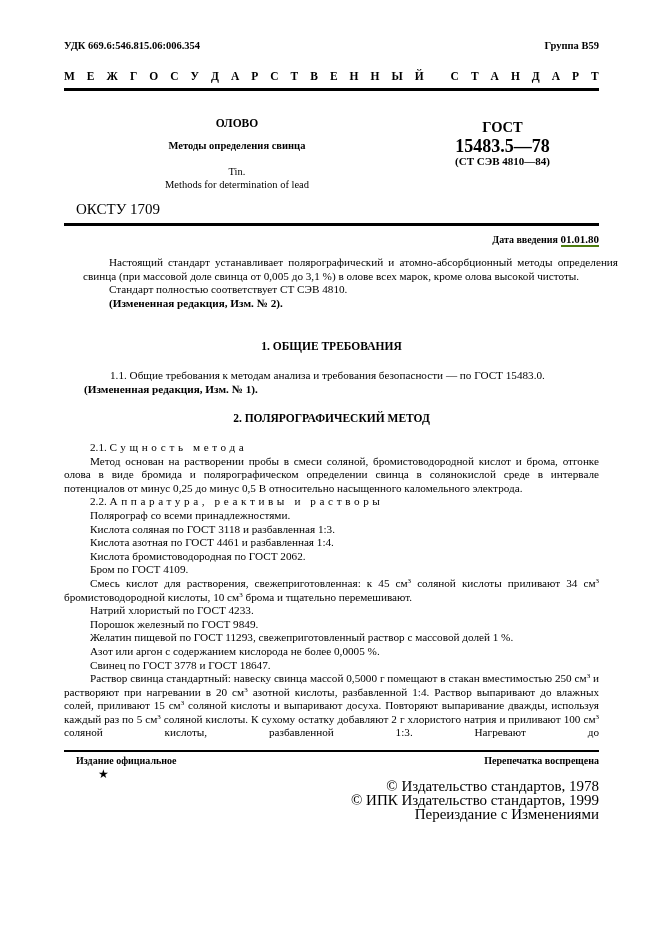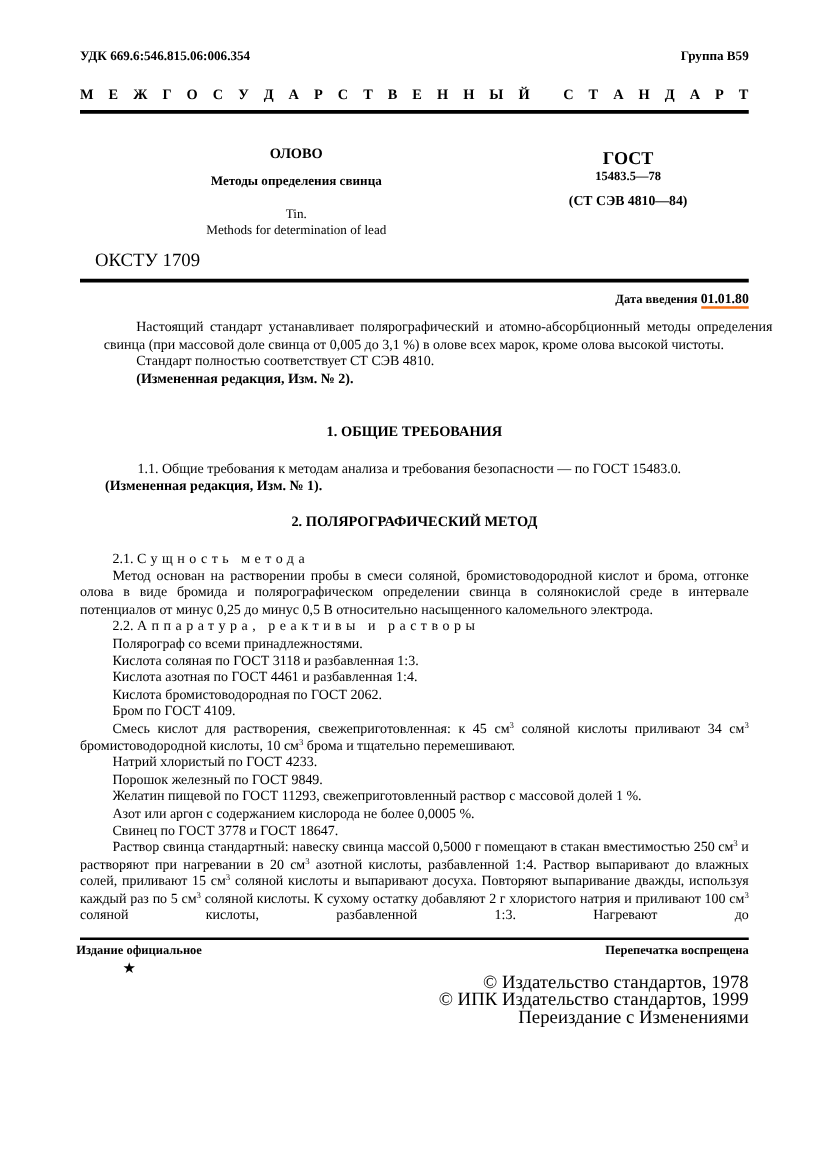--- a/index.html
+++ b/index.html
@@ -15,40 +15,40 @@
   .mgs {
     left: 64px; width: 535px; top: 70px; font-size: 11.5px; font-weight: bold;
     display: flex; justify-content: space-between;
   }
   .mgs span { display: inline-block; }
   .rule-thick { position: absolute; left: 64px; width: 535px; height: 3px; background: #000; }
   .rule-mid { position: absolute; left: 64px; width: 535px; height: 2px; background: #000; }
   .center-col { position: absolute; left: 130px; width: 214px; text-align: center; }
   .gost-col { position: absolute; left: 430px; width: 145px; text-align: center; font-weight: bold; }
   .gost1 { top: 119px; font-size: 14.5px; }
-  .gost2 { top: 136px; font-size: 10px; }
+  .gost2 { top: 136px; font-size: 18px; }
   .gost3 { top: 155px; font-size: 11px; }
   .title { top: 117px; font-size: 11.5px; font-weight: bold; }
   .subtitle { top: 140px; font-size: 10.5px; font-weight: bold; }
   .en1 { top: 166px; font-size: 10.5px; }
   .en2 { top: 179px; font-size: 10.5px; }
   .oksti { left: 76px; top: 201px; font-size: 15px; text-align: center; }
   .date { right: 62px; top: 233px; font-size: 10px; font-weight: bold; }
-  .date u { text-decoration: none; border-bottom: 2px solid #f97316; padding-bottom: 0; font-size: 11px; }
+  .date u { text-decoration: none; border-bottom: 2px solid #4d7c0f; padding-bottom: 0; font-size: 11px; }
   .para {
     position: absolute; left: 64px; width: 535px; text-align: justify;
     line-height: 13.6px; font-size: 11.2px;
   }
   .para p { margin: 0; text-indent: 26px; }
   .para p.noind { text-indent: 0; }
   .last-line { text-align-last: justify; }
   .heading { position: absolute; left: 64px; width: 535px; text-align: center; font-weight: bold; font-size: 11.5px; }
   .spaced { letter-spacing: 3.6px; }
   sup { font-size: 7px; line-height: 0; vertical-align: 4px; }
-  .footer-left { left: 61px; top: 755px; font-size: 10px; font-weight: bold; }
+  .footer-left { left: 76px; top: 755px; font-size: 10px; font-weight: bold; }
   .footer-right { right: 62px; top: 755px; font-size: 10px; font-weight: bold; }
   .star { left: 98px; top: 767px; font-size: 12px; }
   .copy { right: 62px; text-align: right; font-size: 15px; }
 </style>
 </head>
 <body>
 
 <div>
 
   <div class="abs udk">УДК 669.6:546.815.06:006.354</div>

